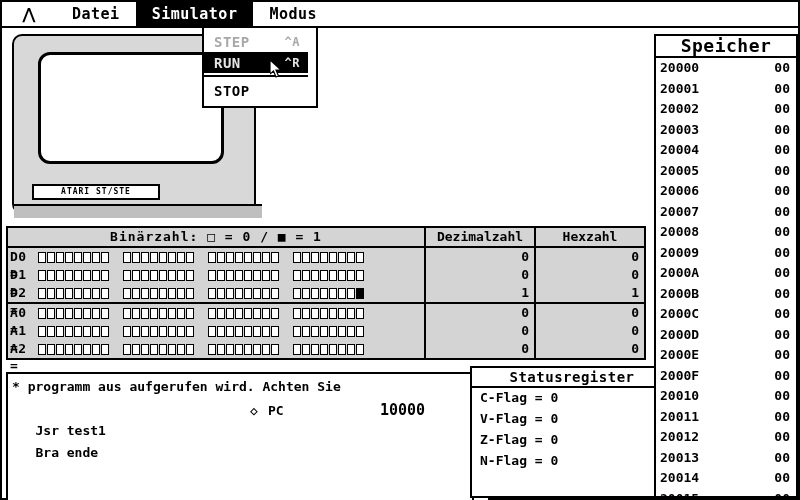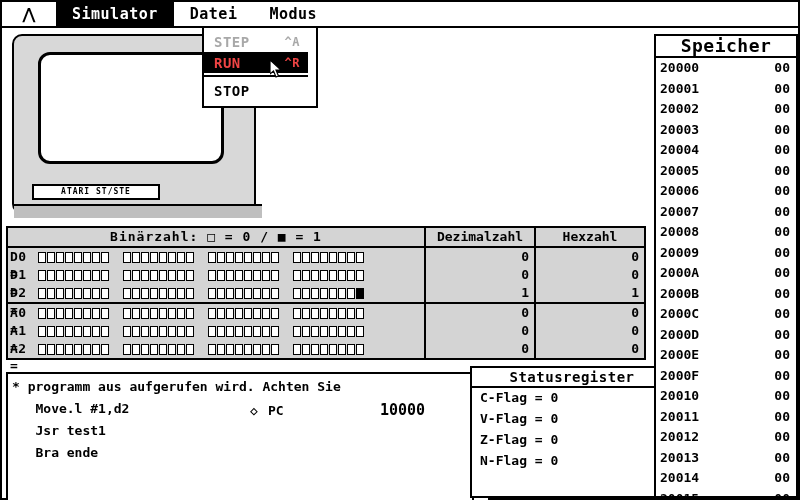--- a/index.html
+++ b/index.html
@@ -72,21 +72,21 @@
     display: flex;
     justify-content: space-between;
     align-items: center;
     font-size: 14px;
     font-weight: bold;
     padding: 1px 8px 1px 10px;
     height: 19px;
     letter-spacing: 0.5px;
   }
   .dd-row.disabled { color: #a8a8a8; }
-  .dd-row.selected { background: #000; color: #ef4444; }
+  .dd-row.selected { background: #000; color: #e5e5e5; }
   .dd-sep {
     height: 0;
     border-top: 2px solid #000;
     margin: 2px 0 3px 0;
   }
   .dd-key { font-size: 12px; }
   .cursor {
     position: absolute;
     left: 268px;
     top: 58px;
@@ -379,22 +379,22 @@
     box-sizing: border-box;
   }
 </style>
 </head>
 <body>
 
 <div class="app">
 
   <div class="menubar">
     <div class="menu-logo">⋀</div>
+    <div class="menu-item">Datei</div>
     <div class="menu-item open">Simulator</div>
-    <div class="menu-item">Datei</div>
     <div class="menu-item">Modus</div>
   </div>
 
   <div class="dropdown">
     <div class="dd-row disabled">
       <span>STEP</span>
       <span class="dd-key">^A</span>
     </div>
     <div class="dd-row selected">
       <span>RUN</span>
@@ -709,21 +709,20 @@
           <div class="rr-dec">0</div>
           <div class="rr-hex">0</div>
         </div>
       </div>
   </div>
 
   <div class="srcpane">
     <div class="src-text">
       <div class="src-line">* programm aus aufgerufen wird. Achten Sie</div>
       <div class="pc-line">
-        <span class="src-line">   Move.l #1,d2</span>
         <span class="pc-marker">◇</span>
         <span class="pc-label">PC</span>
         <span class="pc-value">10000</span>
       </div>
       <div class="src-line">   Jsr test1</div>
       <div class="src-line">   Bra ende</div>
     </div>
     <div class="src-scroll">
       <div class="scroll-box">▨</div>
       <div class="scroll-up">⇧</div>

